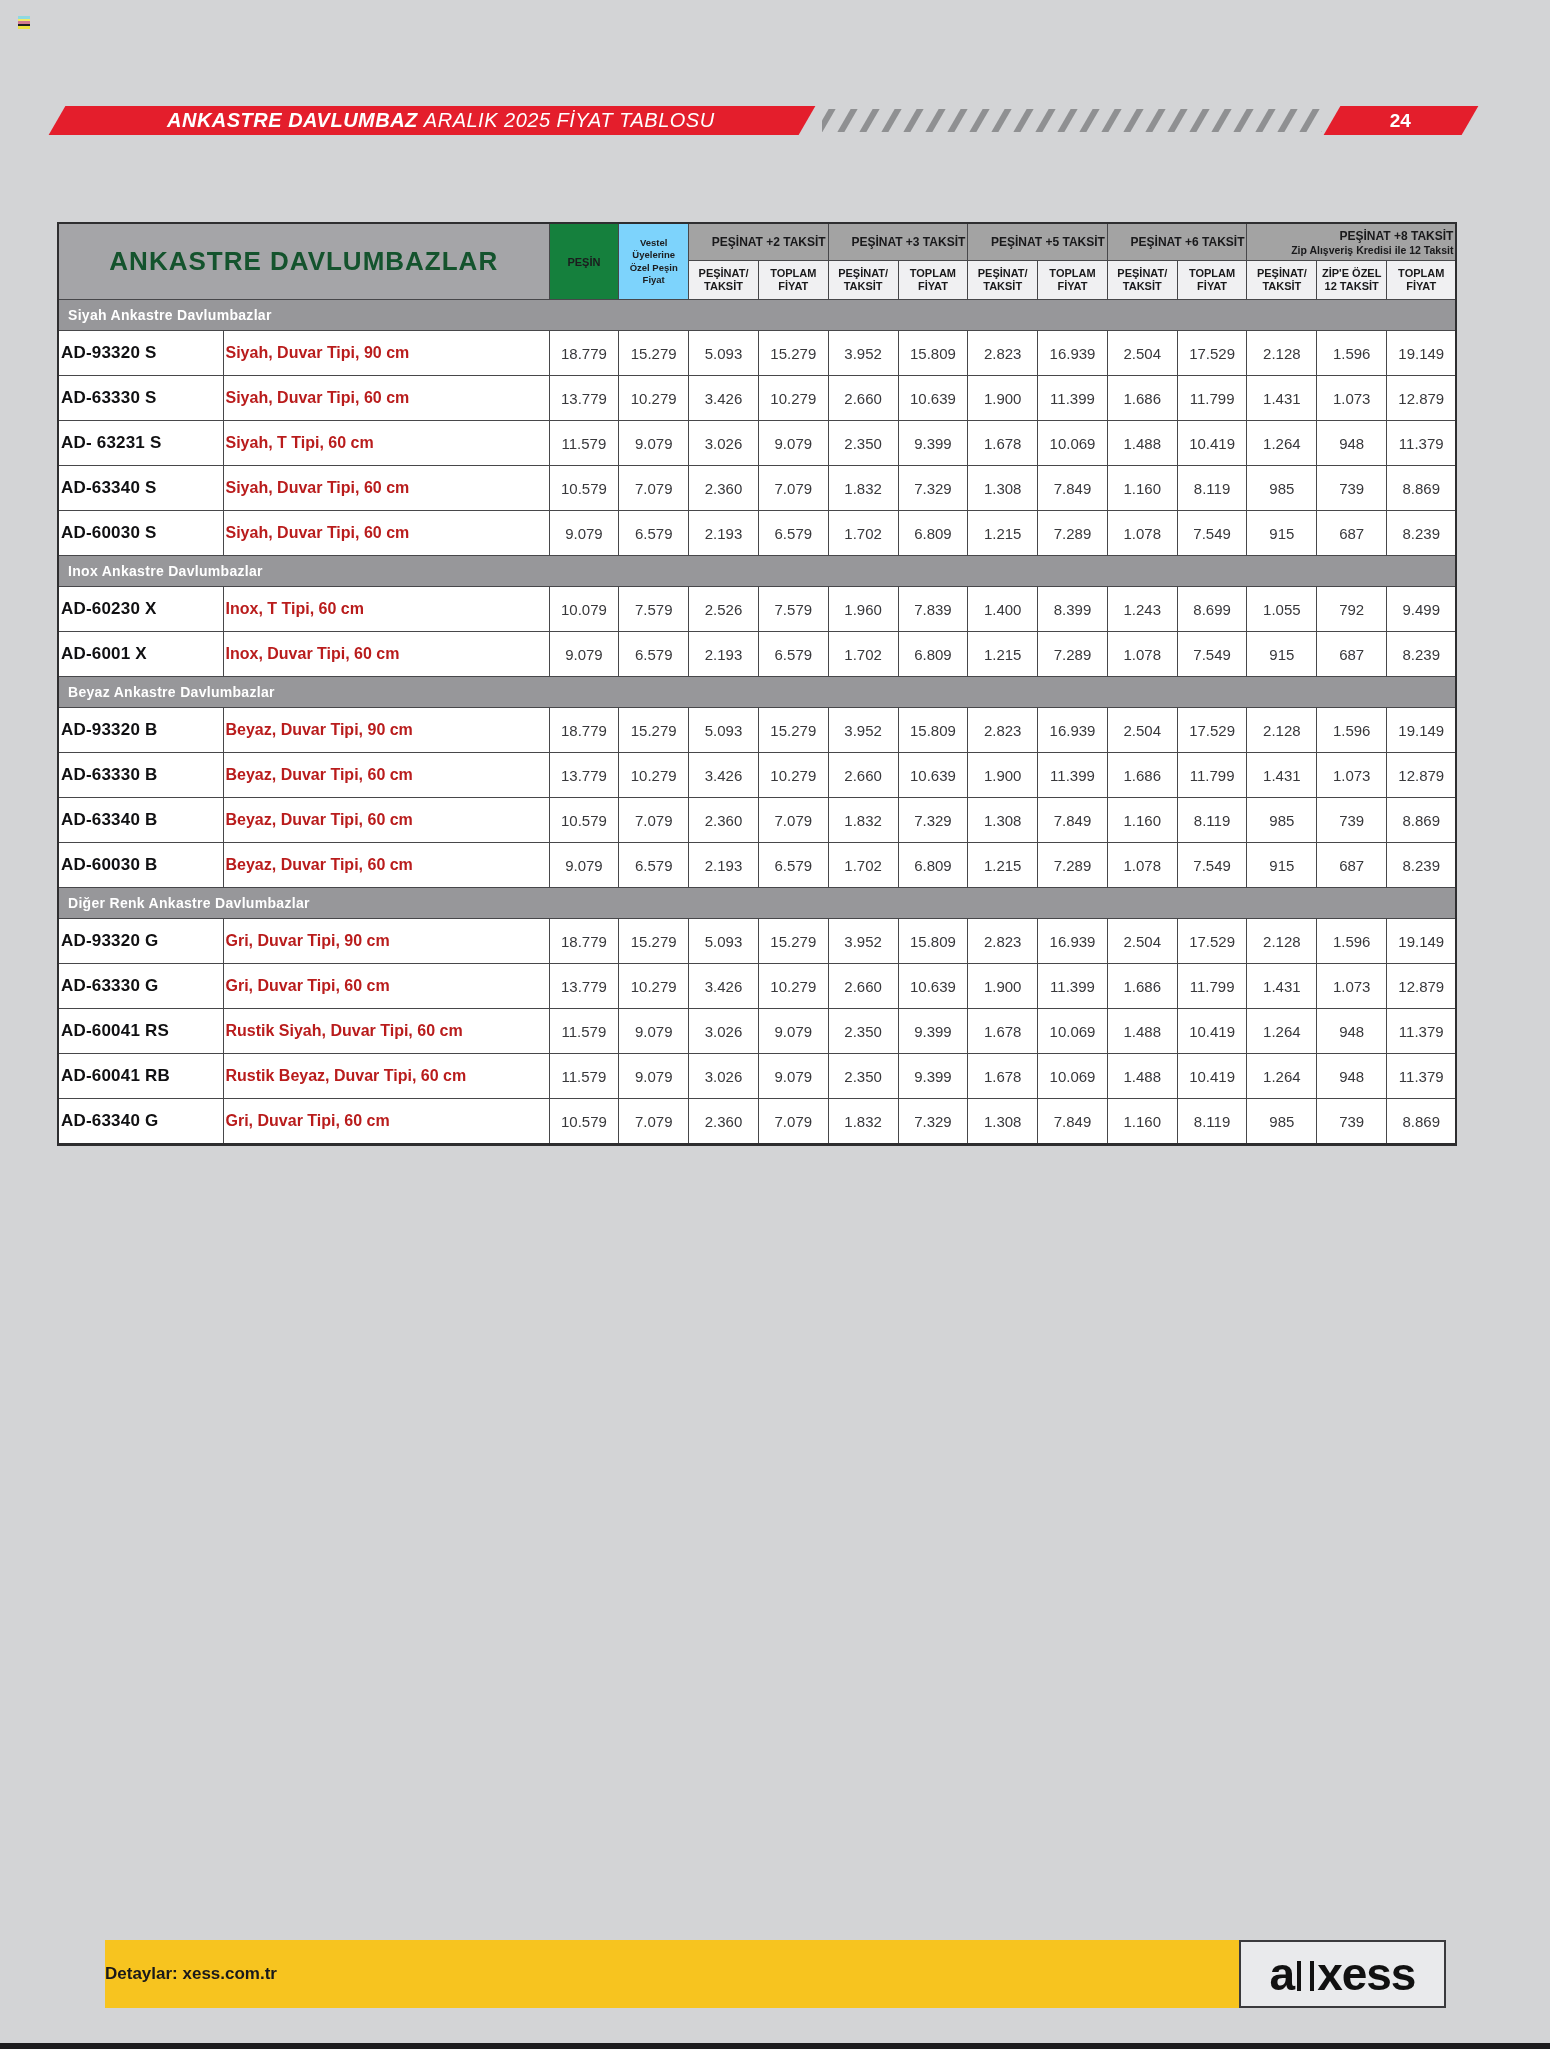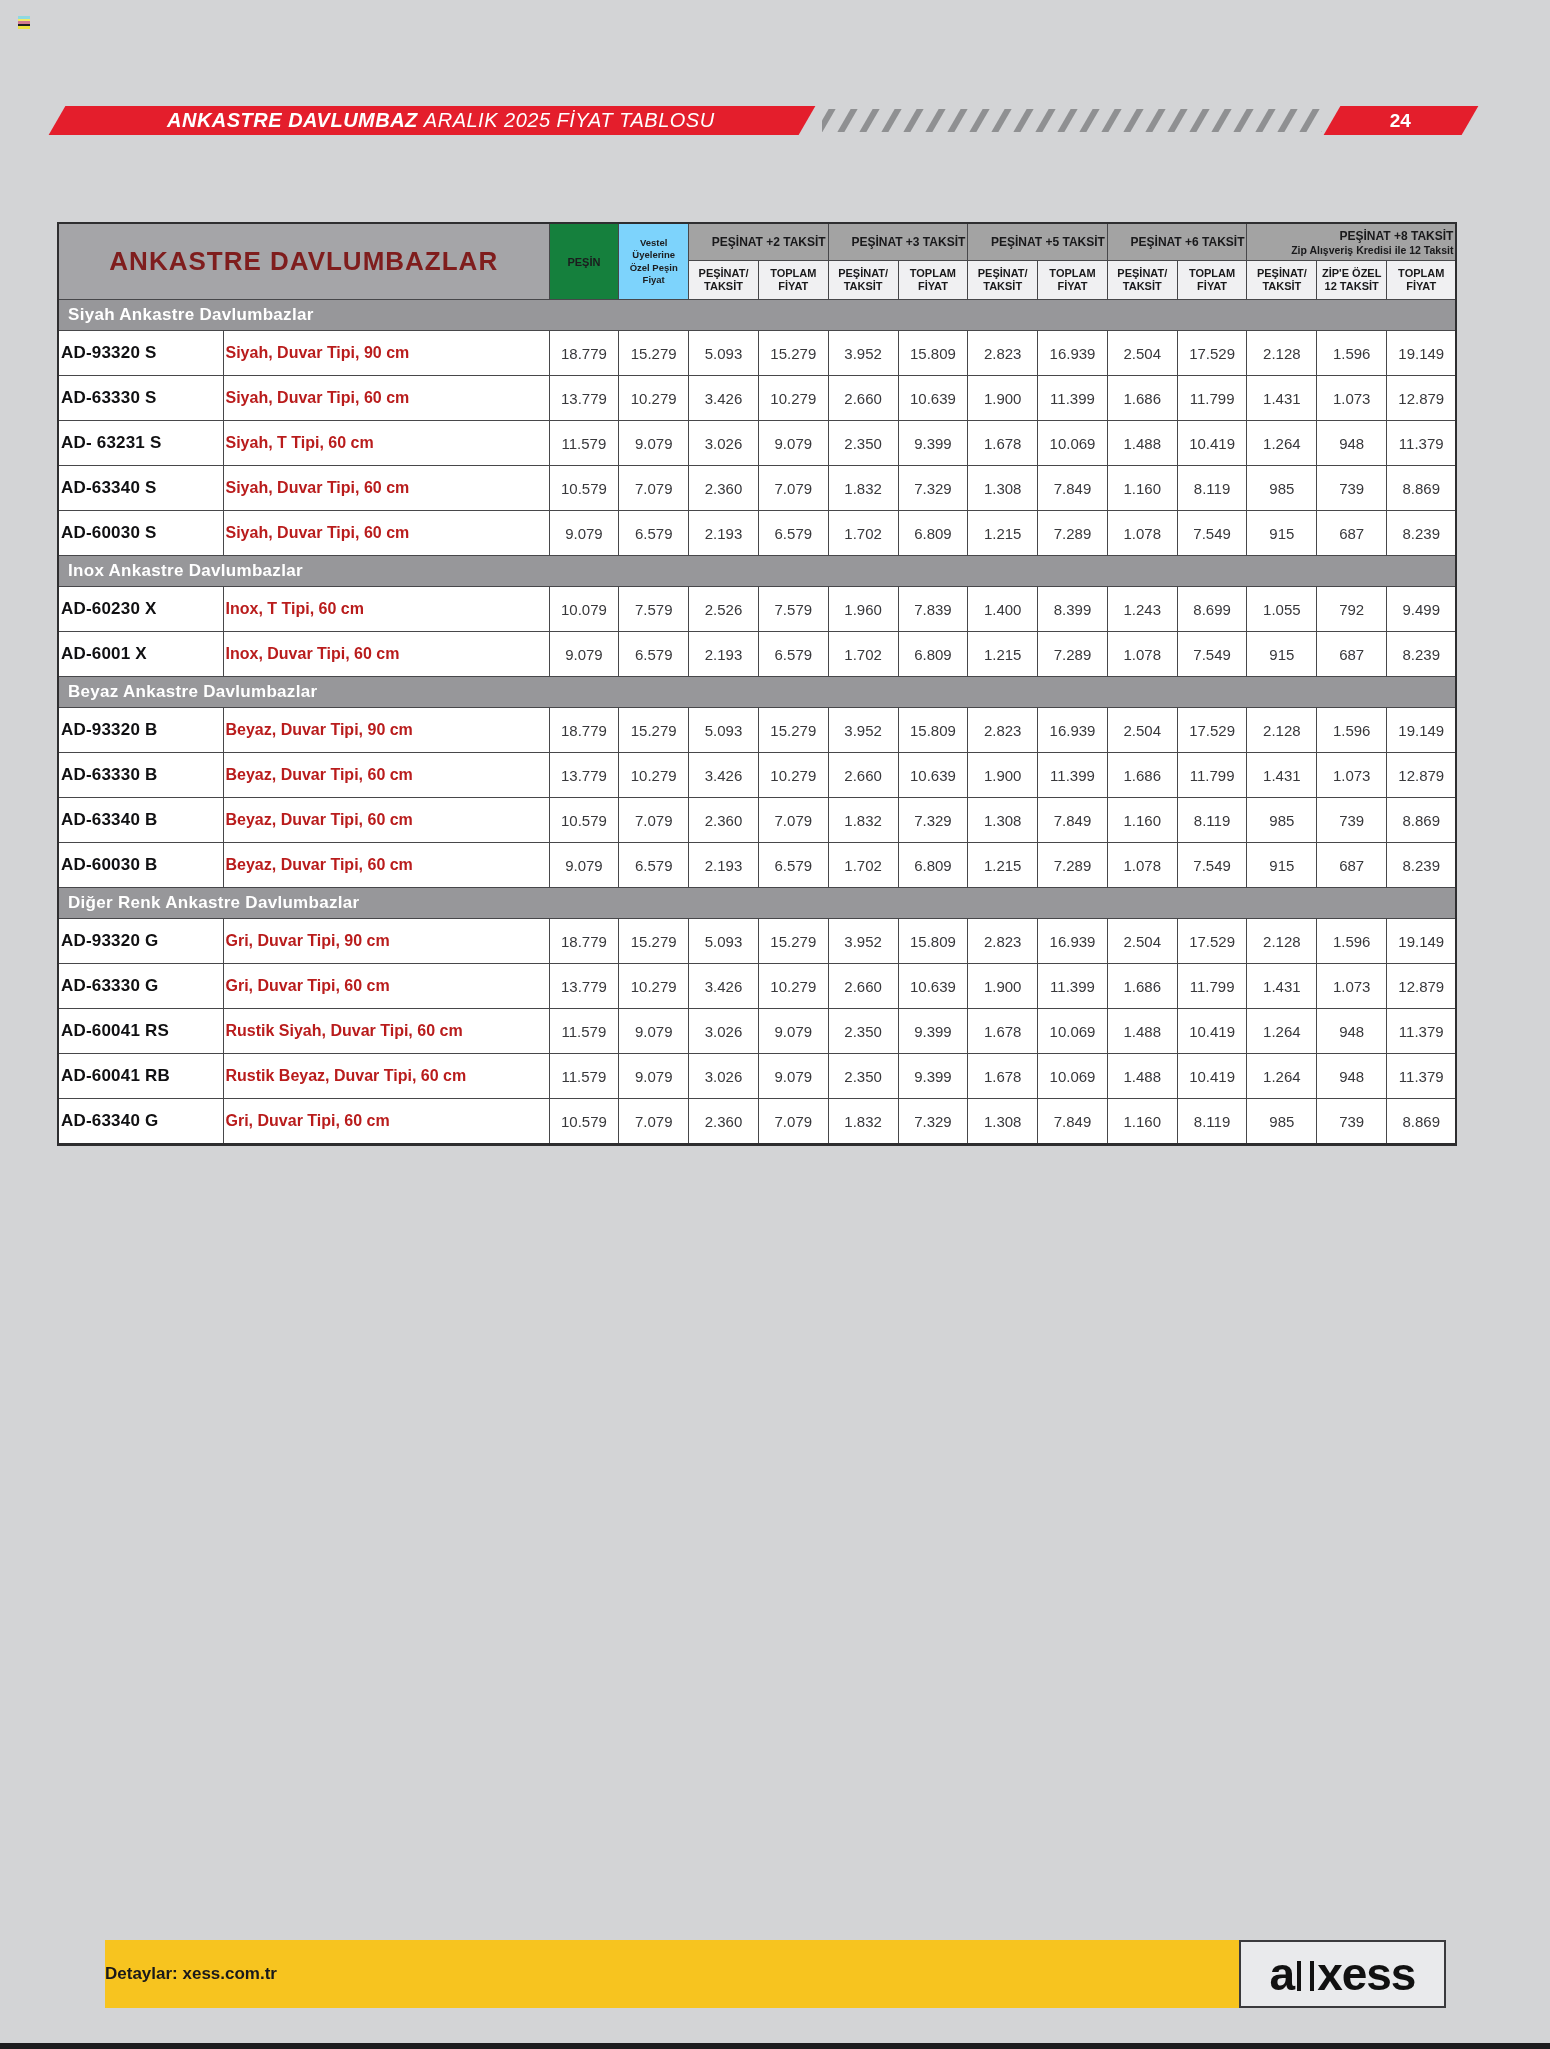--- a/index.html
+++ b/index.html
@@ -49,34 +49,34 @@
     border-collapse:collapse;table-layout:fixed;width:1399px;
     background:#fff;
     border:2px solid #2e2e30;border-bottom-width:3px;
   }
   table.price th, table.price td{
     border:1px solid #47474a;
     padding:0 2px;
     overflow:hidden;
   }
   th.title-cell{
-    background:#a5a5a8;color:#7f1d1d;
+    background:#a5a5a8;color:#14532d;
     font-size:26px;font-weight:700;letter-spacing:1px;
     text-align:center;
   }
   th.cash-th{background:#15803d;font-size:11px;font-weight:700;color:#1c1c1e;text-align:center;}
   th.member-th{background:#7dd3fc;font-size:9.5px;font-weight:700;color:#1c1c1e;text-align:center;line-height:1.3;padding:0 5px;}
   tr.group-row th{height:36px;}
   tr.sub-row th{height:38px;}
   th.group-th{background:#a3a3a3;font-size:12px;font-weight:700;color:#19191b;text-align:right;}
   th.group-th .g2{font-size:10.5px;margin-top:1px;}
   th.sub-th{background:#f0f0f2;font-size:11px;font-weight:700;color:#19191b;text-align:center;line-height:1.2;padding:0 6px;}
   tr.section-row td{
     background:#97979a;color:#fff;
-    font-size:17px;font-weight:700;letter-spacing:.3px;
+    font-size:14px;font-weight:700;letter-spacing:.3px;
     height:30px;padding-left:9px;
   }
   tr.data-row td{height:44px;background:#fff;}
   td.code-cell{font-size:17px;font-weight:700;color:#101012;padding-left:11px;letter-spacing:.2px;}
   td.desc-cell{font-size:16px;color:#b91c1c;padding-left:11px;font-weight:bold;}
   td.num-cell{font-size:15px;color:#38383b;text-align:center;}
 
   
   .promo-bar{
     position:absolute;left:105px;top:1940px;width:1134px;height:68px;

